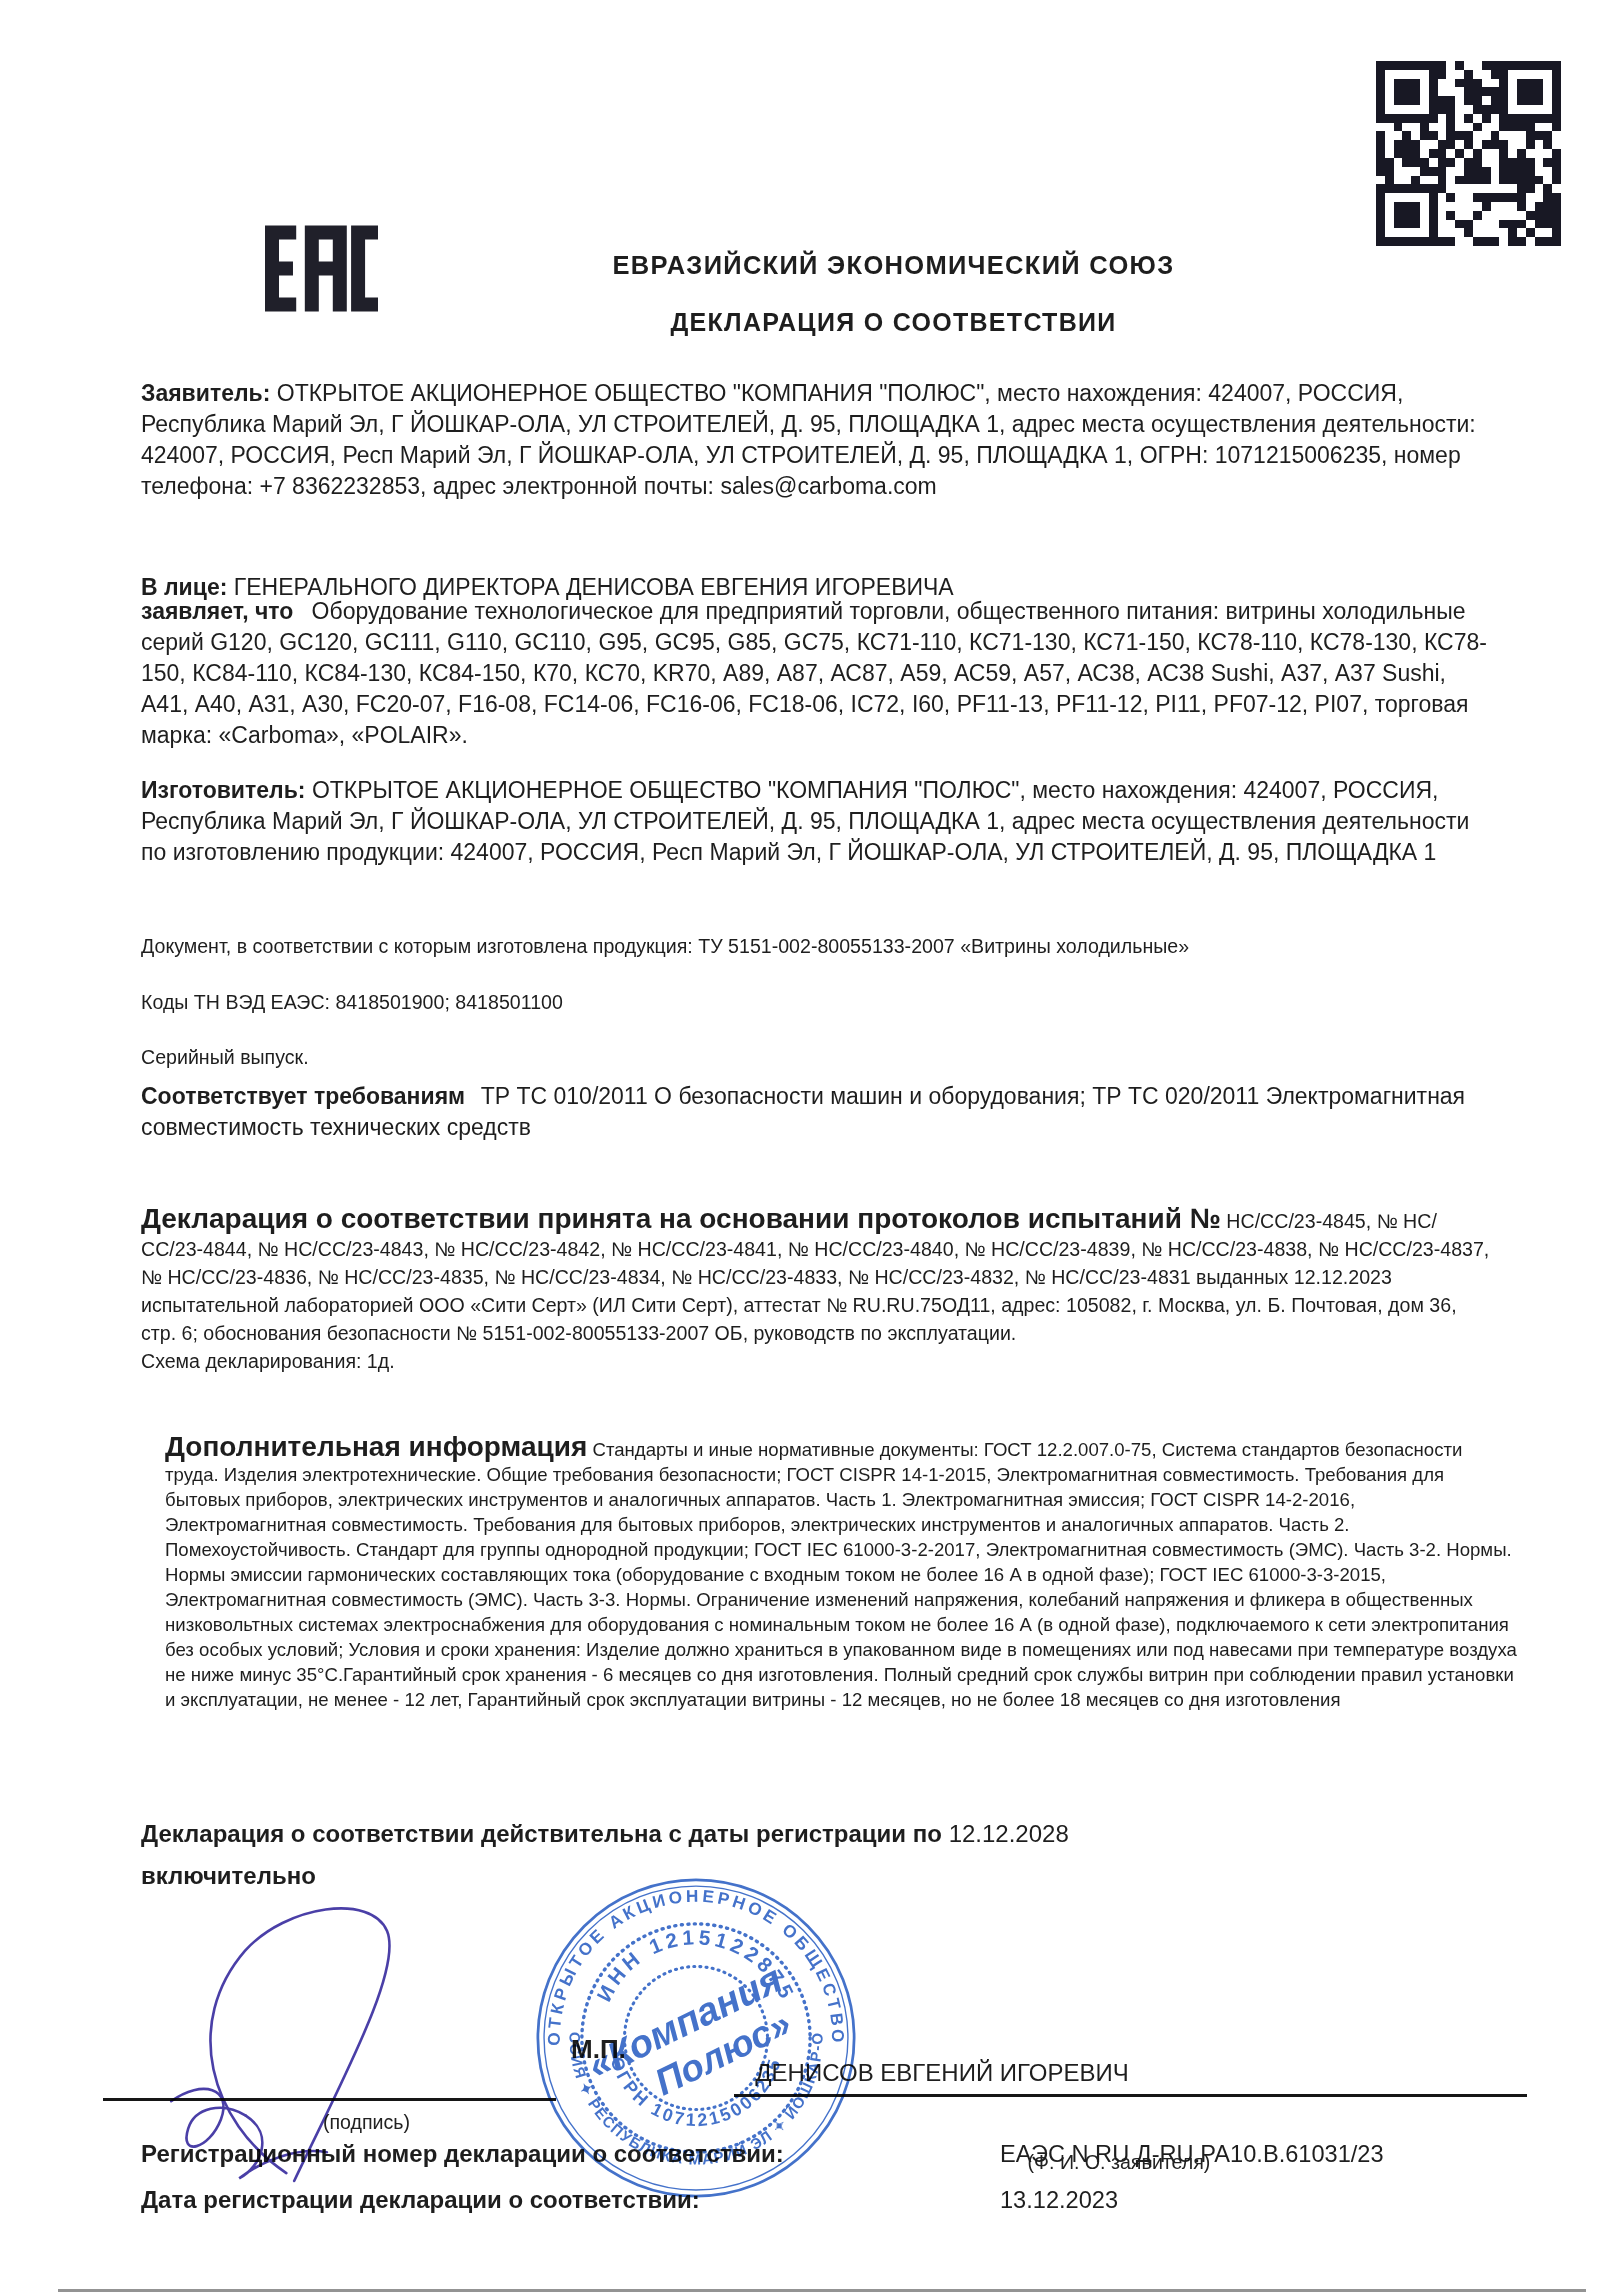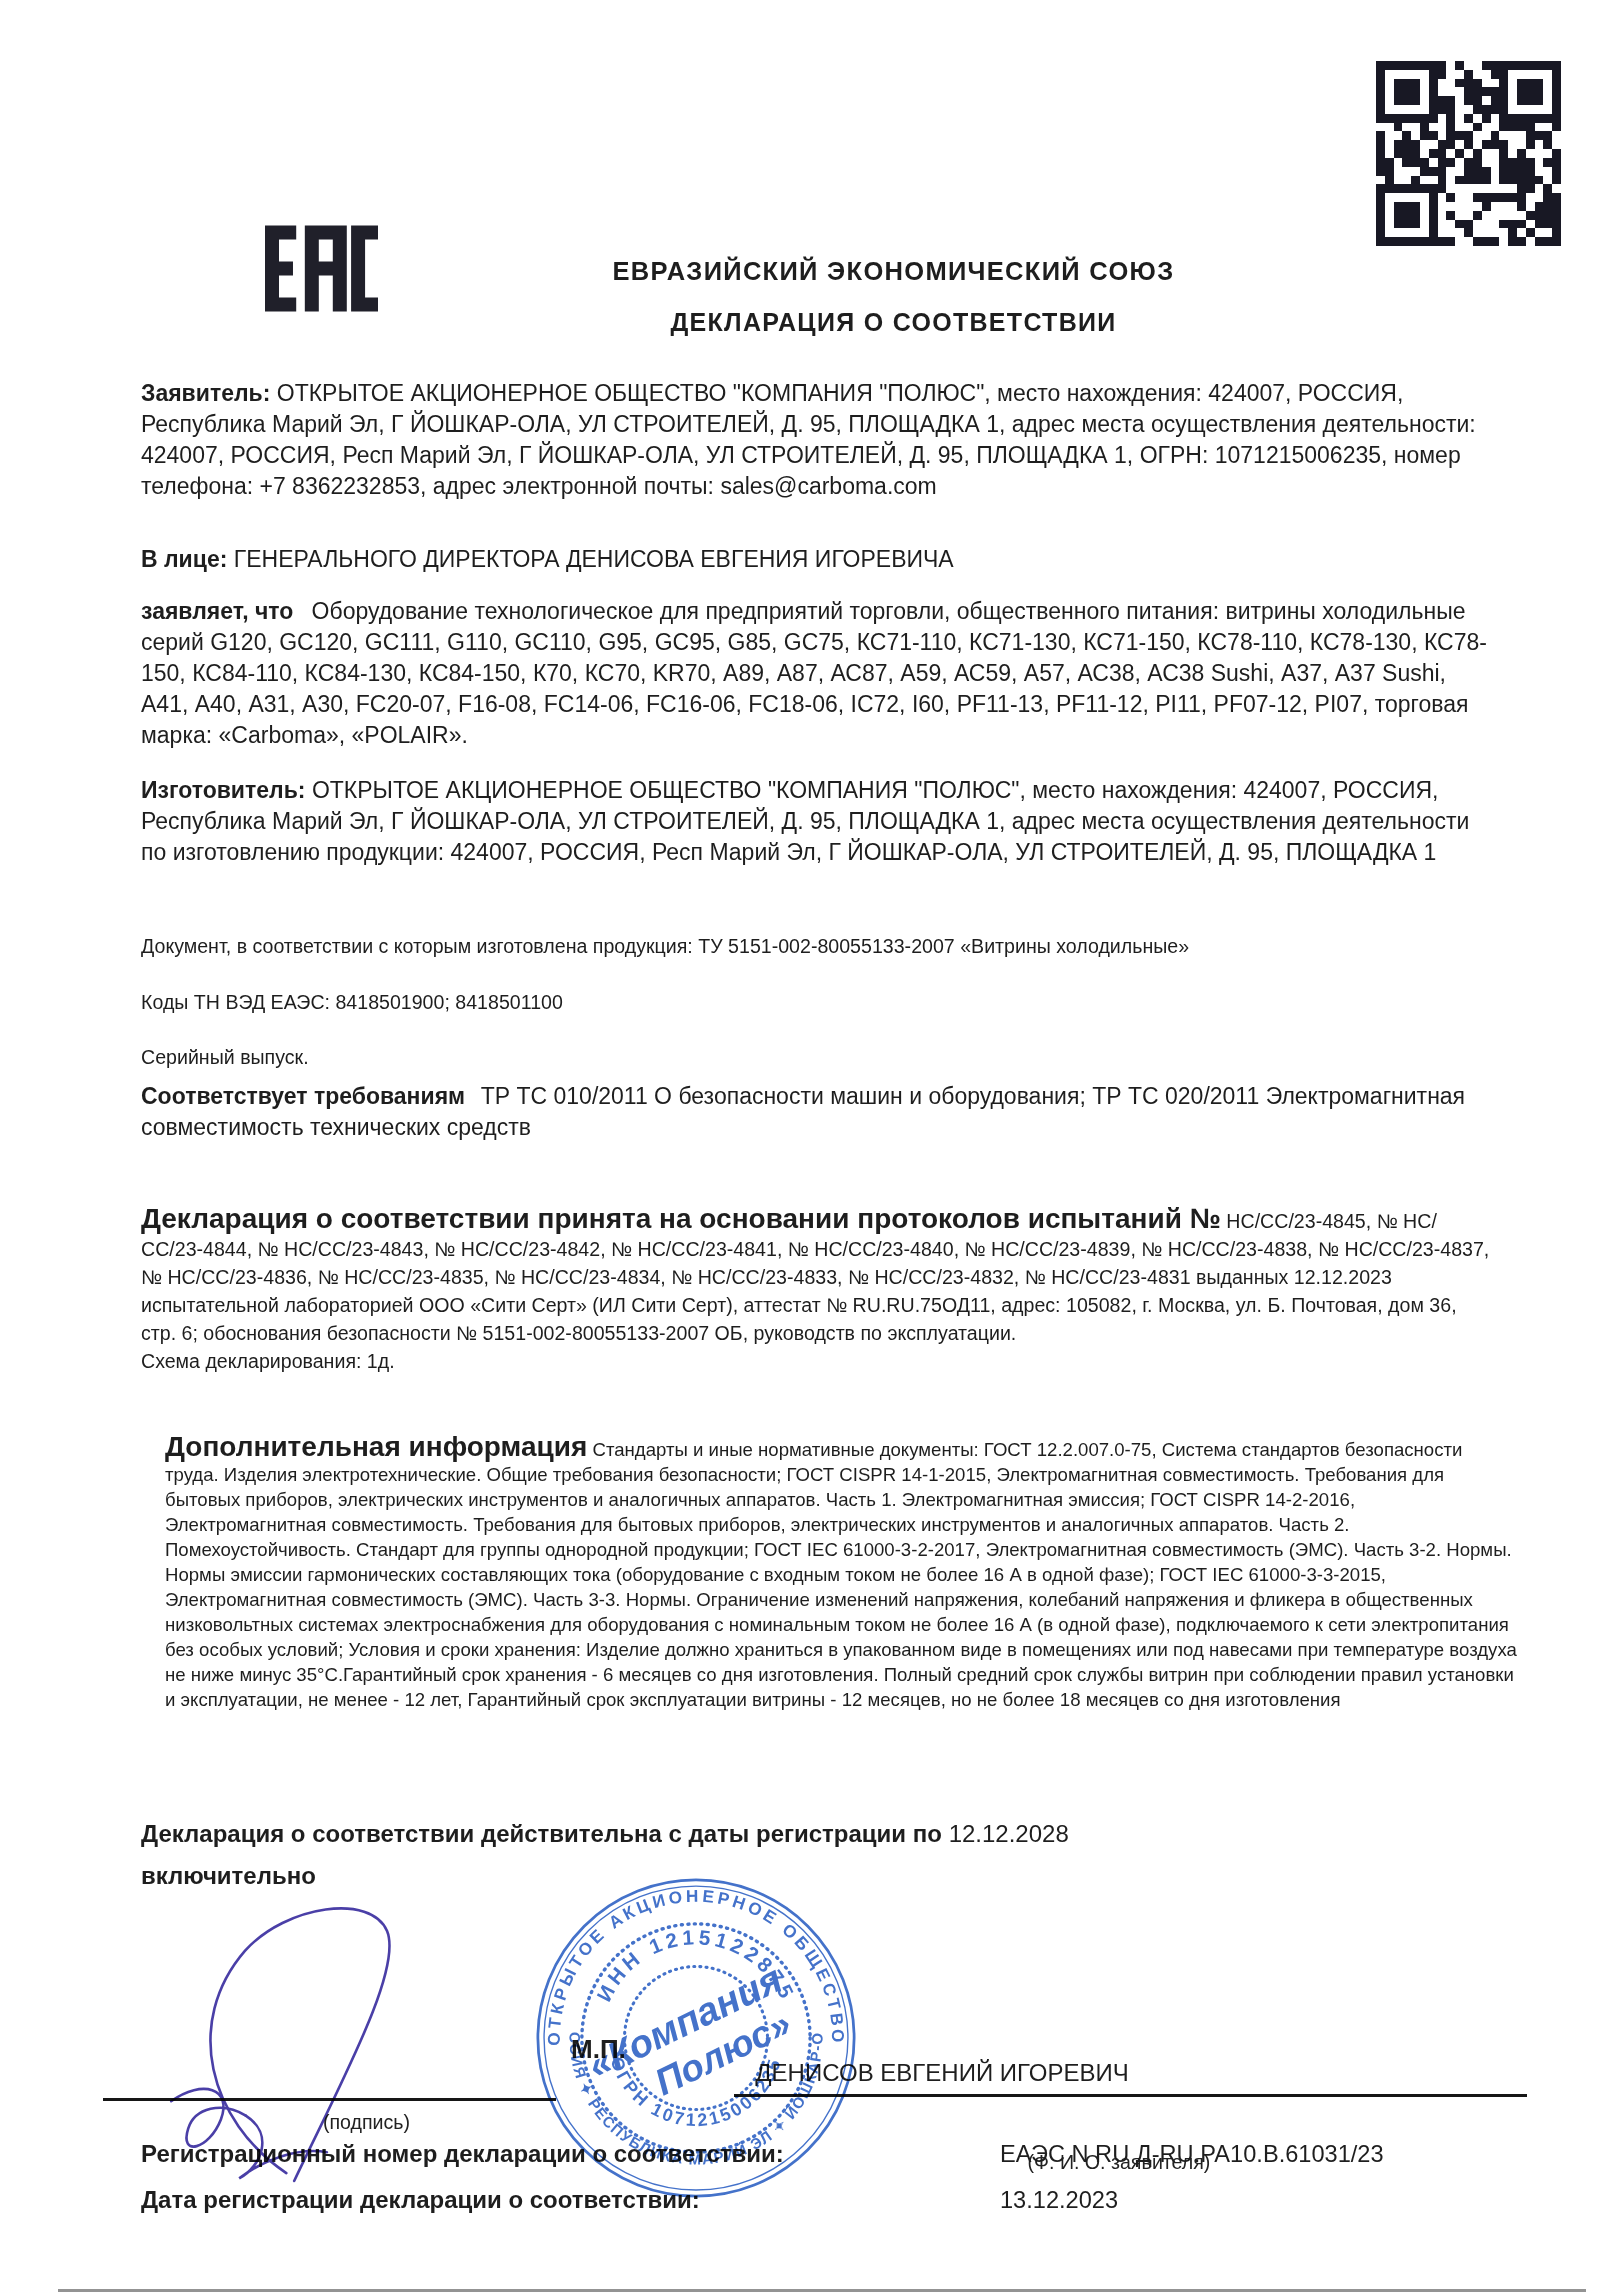--- a/index.html
+++ b/index.html
@@ -3,21 +3,21 @@
 <meta charset="utf-8">
 <style>
   html,body{margin:0;padding:0;background:#888;}
   .page{position:relative;width:1623px;height:2295px;background:#ffffff;overflow:hidden;
         font-family:"Liberation Sans", sans-serif;color:#1e1e1e;}
   .abs{position:absolute;}
   .b{font-weight:700;}
   .t35{font-size:23px;line-height:31px;}
   .t31{font-size:19.6px;line-height:28px;}
   .t29{font-size:18.6px;line-height:25px;}
-  .title1{font-size:25.5px;font-weight:700;letter-spacing:1.3px;text-align:center;margin-top:6px;}
+  .title1{font-size:25.5px;font-weight:700;letter-spacing:1.3px;text-align:center;}
   .title2{font-size:25px;font-weight:700;letter-spacing:1.3px;text-align:center;}
   .lbl-inline-big{font-weight:700;font-size:28px;}
   .validity{font-size:24px;font-weight:700;}
   .validity .date{font-weight:400;}
   .regrow-label{font-size:24px;font-weight:700;}
   .regrow-value{font-size:23.6px;font-weight:400;}
   .sig-line{position:absolute;height:2.6px;background:#161616;}
   .under-label{font-size:19.6px;color:#222;}
   .mp{font-size:26px;font-weight:700;}
   .fio-name{font-size:24px;}
@@ -304,21 +304,21 @@
   </div>
 
   <div class="abs title1" style="left:432px;top:251px;width:923px;">ЕВРАЗИЙСКИЙ ЭКОНОМИЧЕСКИЙ СОЮЗ</div>
   <div class="abs title2" style="left:432px;top:308px;width:923px;">ДЕКЛАРАЦИЯ О СООТВЕТСТВИИ</div>
 
   <div class="abs t35" style="left:141px;top:378px;width:1349px;">
     <span class="b">Заявитель:</span>
     <span>ОТКРЫТОЕ АКЦИОНЕРНОЕ ОБЩЕСТВО "КОМПАНИЯ "ПОЛЮС", место нахождения: 424007, РОССИЯ,  Республика Марий Эл, Г ЙОШКАР-ОЛА, УЛ СТРОИТЕЛЕЙ, Д. 95, ПЛОЩАДКА 1, адрес места осуществления деятельности: 424007, РОССИЯ, Респ Марий Эл, Г ЙОШКАР-ОЛА, УЛ СТРОИТЕЛЕЙ, Д. 95, ПЛОЩАДКА 1, ОГРН: 1071215006235, номер телефона: +7 8362232853, адрес электронной почты: sales@carboma.com</span>
   </div>
 
-  <div class="abs t35" style="left:141px;top:544px;width:1349px;">
+  <div class="abs t35" style="left:141px;top:572px;width:1349px;">
     <span class="b">В лице:</span>
     <span>ГЕНЕРАЛЬНОГО ДИРЕКТОРА ДЕНИСОВА ЕВГЕНИЯ ИГОРЕВИЧА</span>
   </div>
 
   <div class="abs t35" style="left:141px;top:596px;width:1349px;">
     <span class="b" style="padding-right:11.8px;">заявляет, что</span>
     <span>Оборудование технологическое для предприятий торговли, общественного питания: витрины холодильные серий G120, GC120, GC111, G110, GC110, G95, GC95, G85, GC75, КС71-110, КС71-130, КС71-150, КС78-110, КС78-130, КС78-150, КС84-110, КС84-130, КС84-150, К70, КС70, KR70, А89, А87, АС87, А59, АС59, А57, АС38, АС38 Sushi, А37, А37 Sushi, А41, А40, А31, А30, FC20-07, F16-08, FC14-06, FC16-06, FC18-06, IC72, I60, PF11-13, PF11-12, PI11, PF07-12, PI07, торговая марка: «Carboma», «POLAIR».</span>
   </div>
 
   <div class="abs t35" style="left:141px;top:775px;width:1349px;">

